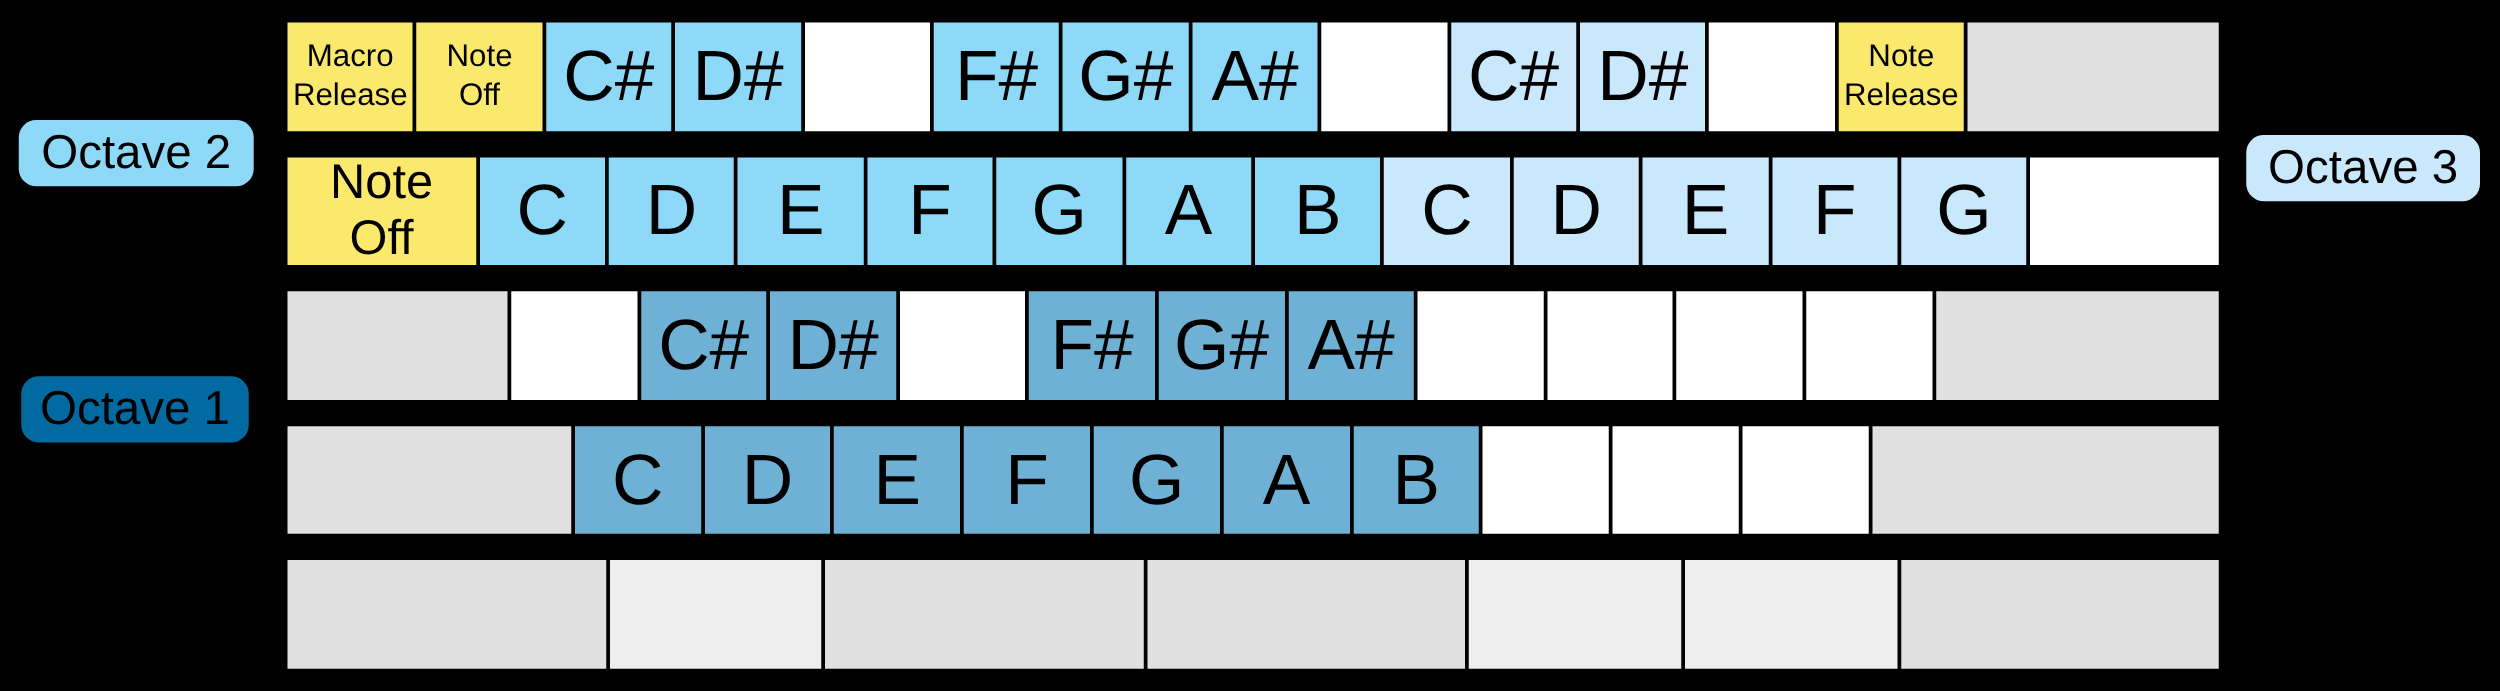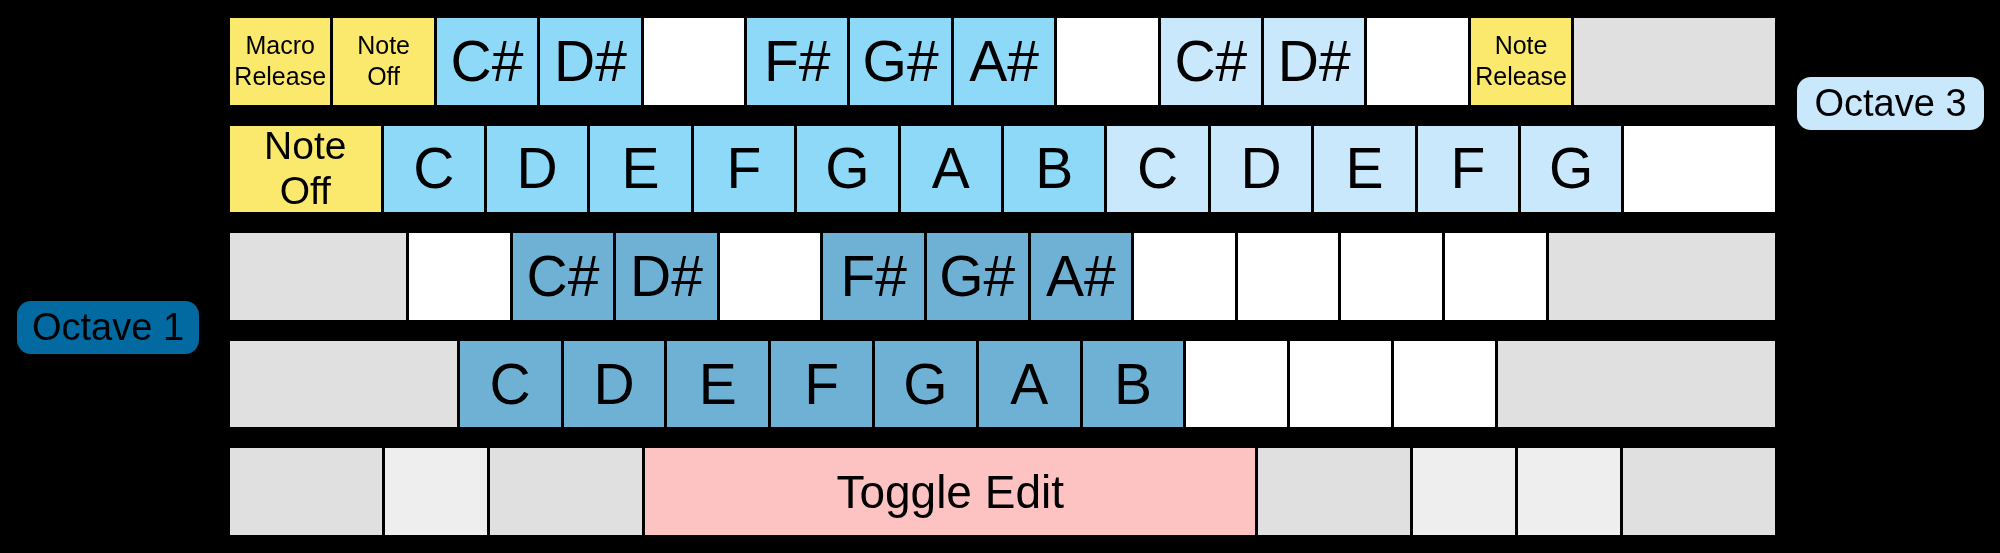--- a/index.html
+++ b/index.html
@@ -45,26 +45,27 @@
     position:absolute;
     display:flex;
     align-items:center;
     justify-content:center;
     border-radius:14px;
     font-size:38px;
     height:53px;
   }
   #badge-octave2{left:15px;top:96px;width:188px;}
   #badge-octave1{left:17px;top:301px;width:182px;}
-  #badge-octave3{left:1797px;top:77px;width:187px;}
+  #badge-octave3{left:1797px;top:108px;width:187px;}
 </style>
 </head>
 <body>
 
 <div id="stage">
+  <div class="badge" id="badge-octave2" style="background: rgb(142, 217, 248);">Octave 2</div>
   <div class="badge" id="badge-octave1" style="background: #0369a1;">Octave 1</div>
   <div class="badge" id="badge-octave3" style="background: rgb(201, 232, 251);">Octave 3</div>
 
   <div id="keyboard">
       <div class="kb-row">
         <div class="key size-sm" style="flex-grow: 1; background: rgb(250, 233, 109);">Macro
 Release</div>
         <div class="key size-sm" style="flex-grow: 1; background: rgb(250, 233, 109);">Note
 Off</div>
         <div class="key size-note" style="flex-grow: 1; background: rgb(142, 217, 248);">C#</div>
@@ -124,20 +125,19 @@
         <div class="key size-note" style="flex-grow: 1; background: rgb(111, 177, 212);">B</div>
         <div class="key" style="flex-grow: 1; background: rgb(255, 255, 255);"></div>
         <div class="key" style="flex-grow: 1; background: rgb(255, 255, 255);"></div>
         <div class="key" style="flex-grow: 1; background: rgb(255, 255, 255);"></div>
         <div class="key" style="flex-grow: 2.75; background: rgb(224, 224, 224);"></div>
       </div>
       <div class="kb-row">
         <div class="key" style="flex-grow: 1.5; background: rgb(224, 224, 224);"></div>
         <div class="key" style="flex-grow: 1; background: rgb(238, 238, 238);"></div>
         <div class="key" style="flex-grow: 1.5; background: rgb(224, 224, 224);"></div>
-        <div class="key size-space" style="flex-grow: 6; background: rgb(253, 195, 195);">Toggle Edit</div>
         <div class="key" style="flex-grow: 1.5; background: rgb(224, 224, 224);"></div>
         <div class="key" style="flex-grow: 1; background: rgb(238, 238, 238);"></div>
         <div class="key" style="flex-grow: 1; background: rgb(238, 238, 238);"></div>
         <div class="key" style="flex-grow: 1.5; background: rgb(224, 224, 224);"></div>
       </div>
     </div>
 </div>
 
 </body></html>

